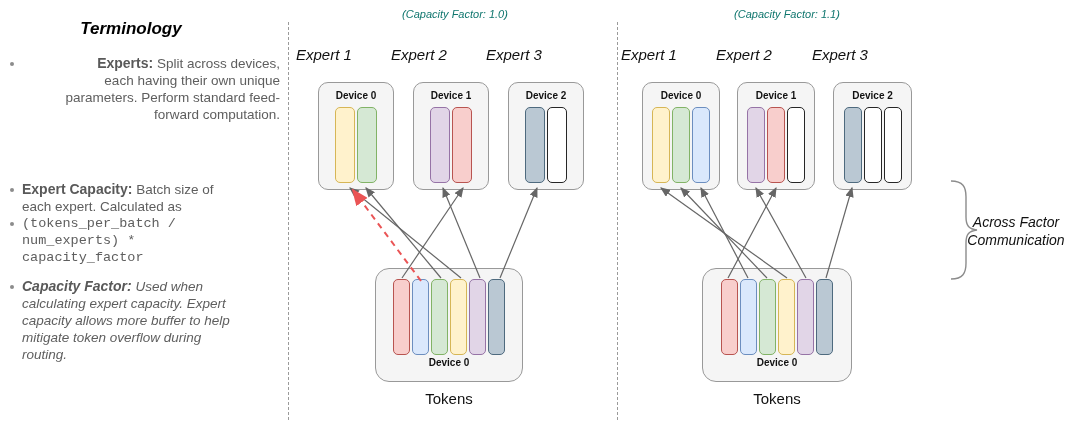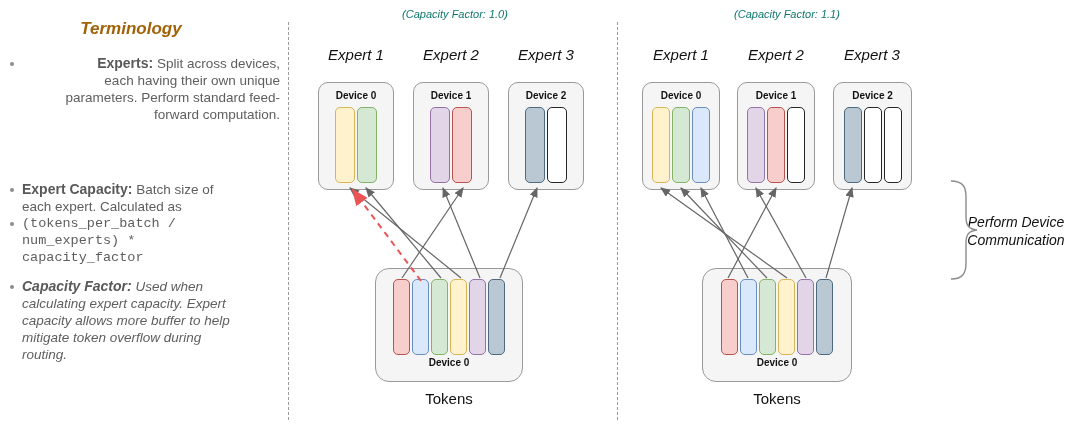--- a/index.html
+++ b/index.html
@@ -3,21 +3,21 @@
 <meta charset="utf-8">
 <style>
   html,body{margin:0;padding:0;background:#ffffff;}
   .canvas{
     position:relative; width:1080px; height:433px; background:#ffffff;
     font-family:"Liberation Sans", sans-serif; color:#111; overflow:hidden;
   }
   
   .term-title{
     position:absolute; left:0; top:8px; width:262px; text-align:center;
-    font-style:italic; font-size:17px; font-weight:bold; color:#a16207;
+    font-style:italic; font-size:17px; font-weight:bold; color:#000000;
   }
   .bullet{position:absolute; left:8px; width:272px;}
   .bullet .dot{
     position:absolute; left:2px; top:7px; width:4px; height:4px;
     border-radius:50%; background:#8c8c8c;
   }
   .bullet p{
     margin:0 0 0 14px; white-space:pre-line;
     font-size:13.5px; line-height:17px; color:#5e5e5e;
   }
@@ -29,21 +29,21 @@
     border-left:1px dashed #9a9a9a;
   }
   .div1{left:288px;} .div2{left:617px;}
   
   .diag-title{
     position:absolute; top:8px; width:300px; text-align:center;
     font-style:italic; font-size:11px; color:#0f766e;
   }
   .t10{left:305px;} .t15{left:637px;}
   .expert-label{
-    position:absolute; top:46px; width:120px; text-align:center;
+    position:absolute; top:46px; width:120px; text-align:left;
     font-style:italic; font-size:15px; color:#111;
   }
   .device{
     position:absolute; top:82px; height:108px;
     background:#F5F5F5; border:1px solid #999; border-radius:10px;
     box-sizing:border-box;
   }
   .device-label{
     text-align:center; font-weight:bold; font-size:10px; margin-top:7px; color:#111;
   }
@@ -201,21 +201,21 @@
           <div class="token" style="background: rgb(213, 232, 212); border-color: rgb(130, 179, 102);"></div>
           <div class="token" style="background: rgb(255, 242, 204); border-color: rgb(214, 182, 86);"></div>
           <div class="token" style="background: rgb(225, 213, 231); border-color: rgb(150, 115, 166);"></div>
           <div class="token" style="background: rgb(186, 200, 211); border-color: rgb(78, 106, 126);"></div>
         </div>
       <div class="tokens-device-label">Device 0</div>
     </div>
     <div class="caption cap15">Tokens</div>
   </section>
 
-  <div class="annotation">Perform Device
+  <div class="annotation">Across Factor
 Communication</div>
 
   <svg id="overlay" class="overlay" width="1080" height="433">
     <defs>
       <marker id="ah-gray" markerWidth="9" markerHeight="7" refX="7.5" refY="3.5" orient="auto">
         <path d="M0,0 L8.5,3.5 L0,7 z" fill="#666666"></path>
       </marker>
       <marker id="ah-red" markerWidth="9" markerHeight="7" refX="7.5" refY="3.5" orient="auto">
         <path d="M0,0 L8.5,3.5 L0,7 z" fill="#EA5455"></path>
       </marker>

